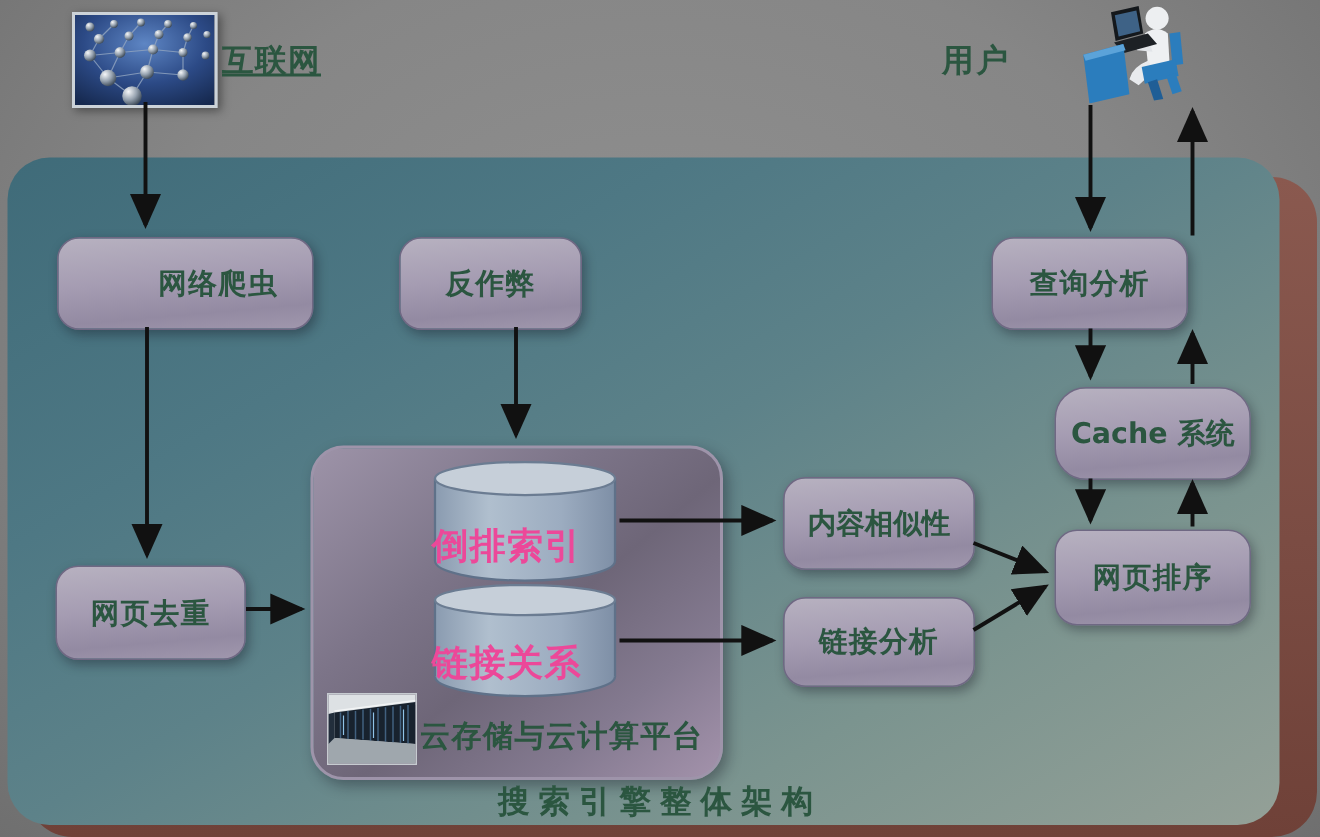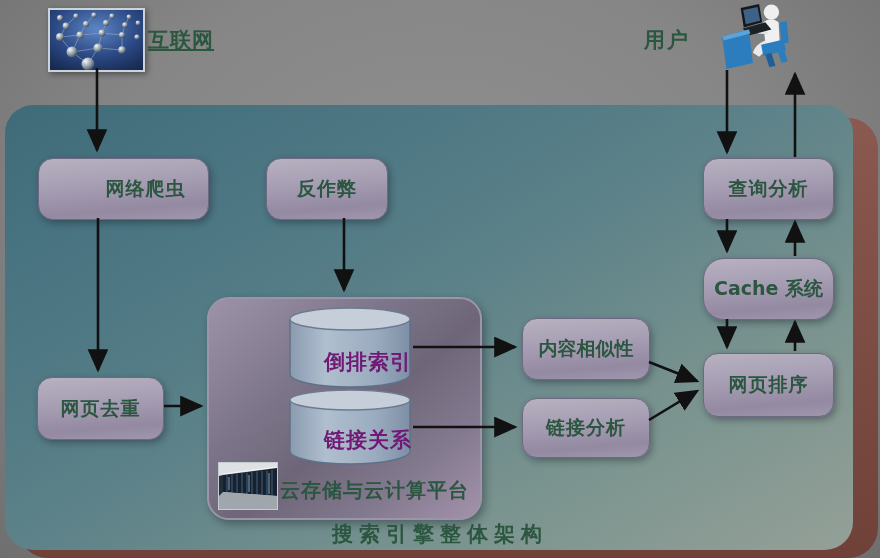--- a/index.html
+++ b/index.html
@@ -33,45 +33,45 @@
   .node{
     position:absolute;display:flex;align-items:center;justify-content:center;
     background:linear-gradient(175deg,#b7b1c0 0%,#a59cb2 45%,#938aa2 78%,#a097ad 100%);
     border:1px solid #6f6883;border-radius:15px;
     box-shadow:2px 3px 7px rgba(15,15,25,.35);
     color:#2b5640;font-weight:bold;font-size:19px;letter-spacing:1px;
     z-index:3;
   }
   #node-web-crawler{left:38px;top:158px;width:125px;height:60px;padding-left:44px;}
   #node-anti-spam{left:266px;top:158px;width:120px;height:60px;text-align:center;}
-  #node-query-analysis{left:703px;top:158px;width:129px;height:60px;}
+  #node-query-analysis{left:661px;top:158px;width:129px;height:60px;}
   #node-cache-system{left:703px;top:258px;width:129px;height:60px;letter-spacing:0;border-radius:21px;}
   #node-page-ranking{left:703px;top:353px;width:129px;height:62px;}
   #node-page-dedup{left:37px;top:377px;width:125px;height:61px;}
   #node-content-similarity{left:522px;top:318px;width:126px;height:60px;letter-spacing:0;}
   #node-link-analysis{left:522px;top:398px;width:126px;height:58px;}
   
   .cyl{z-index:3;}
   #cyl-inverted-index{left:288px;top:306px;width:124px;height:84px;}
   #cyl-link-relations{left:288px;top:388px;width:124px;height:78px;}
   .cyl-label{
-    position:absolute;left:0;width:100%;text-align:right;
-    color:#701a75;font-weight:bold;font-size:21px;letter-spacing:1px;
+    position:absolute;left:0;width:100%;text-align:left;
+    color:#ec4899;font-weight:bold;font-size:24px;letter-spacing:1px;
   }
   #cyl-inverted-index .cyl-label{top:42px;}
   #cyl-link-relations .cyl-label{top:38px;}
   
   .img-frame{border:2px solid #ccd3d9;box-shadow:2px 2px 6px rgba(0,0,0,.4);}
   #internet-image{left:48px;top:8px;width:93px;height:60px;z-index:4;}
   #user-clipart{left:714px;top:2px;width:82px;height:67px;z-index:4;}
   #datacenter-image{left:218px;top:462px;width:58px;height:46px;z-index:4;border:1px solid #c6cbd0;}
   
   .green-label{color:#2b5640;font-weight:bold;z-index:4;}
   #internet-label{left:148px;top:26px;font-size:21px;letter-spacing:1px;text-decoration:underline;}
-  #user-label{left:628px;top:26px;font-size:21px;letter-spacing:2px;margin-left:16px;}
+  #user-label{left:628px;top:26px;font-size:21px;letter-spacing:2px;}
   #platform-label{left:280px;top:477px;font-size:20px;letter-spacing:1px;z-index:4;}
   #caption{left:0;top:520px;width:880px;text-align:center;font-size:21px;letter-spacing:6px;}
   
   #arrows{left:0;top:0;width:880px;height:558px;z-index:5;pointer-events:none;}
 </style>
 </head>
 <body>
 
 <div class="abs backing"></div>
 

